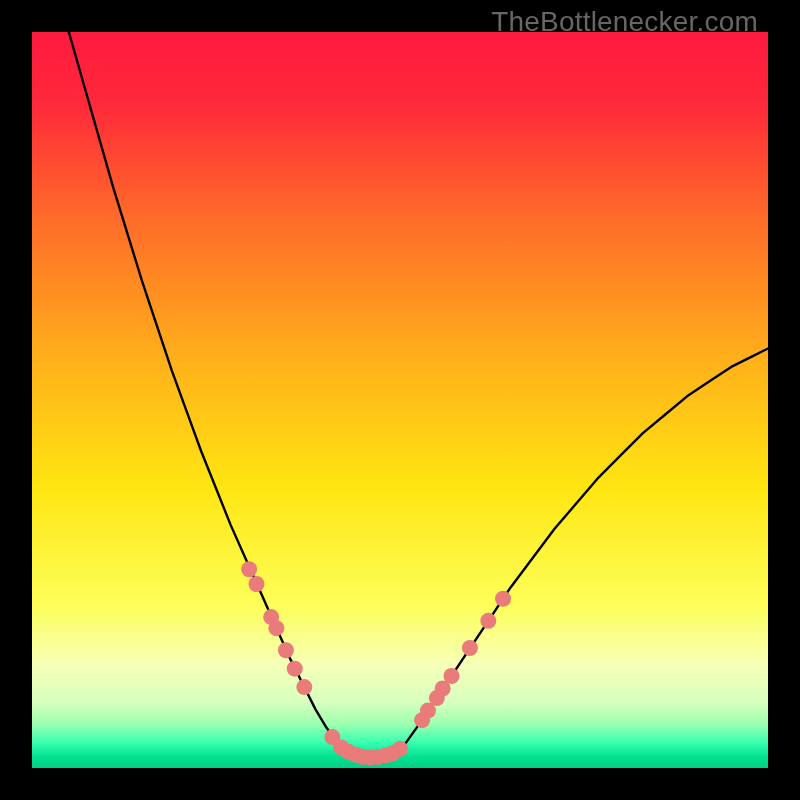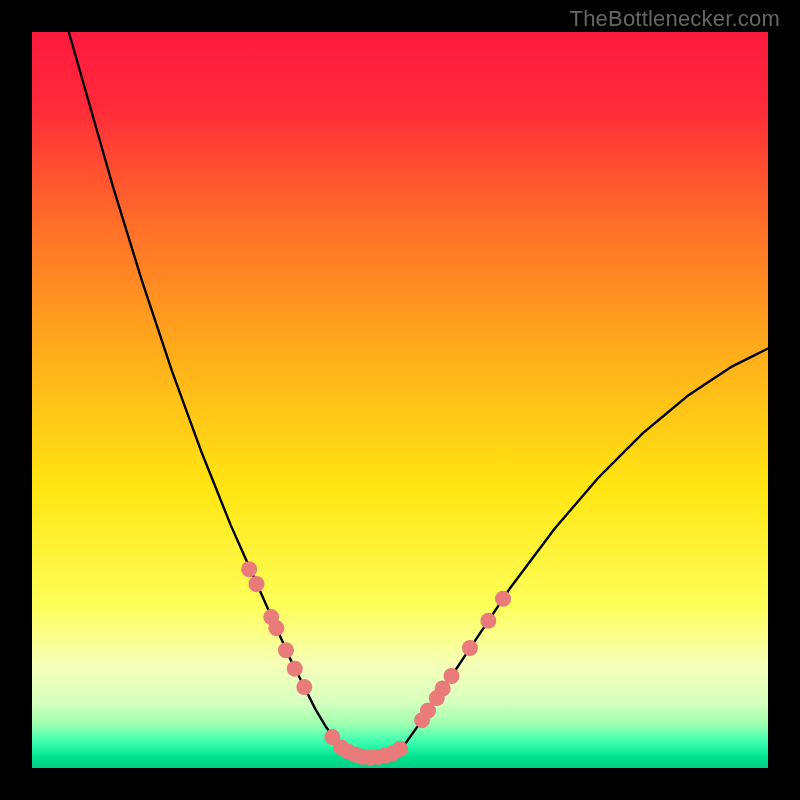--- a/index.html
+++ b/index.html
@@ -19,23 +19,23 @@
   .plot-area {
     position: absolute;
     left: 32px;
     top: 32px;
     width: 736px;
     height: 736px;
   }
   .watermark {
     position: absolute;
     top: 6px;
-    right: 20px;
+    right: 42px;
     color: #666;
-    font-size: 22px;
+    font-size: 28px;
     font-weight: 500;
     letter-spacing: 0.2px;
     z-index: 10;
   }
   svg { display: block; }
 </style>
 </head>
 <body>
 
 <div class="frame">

